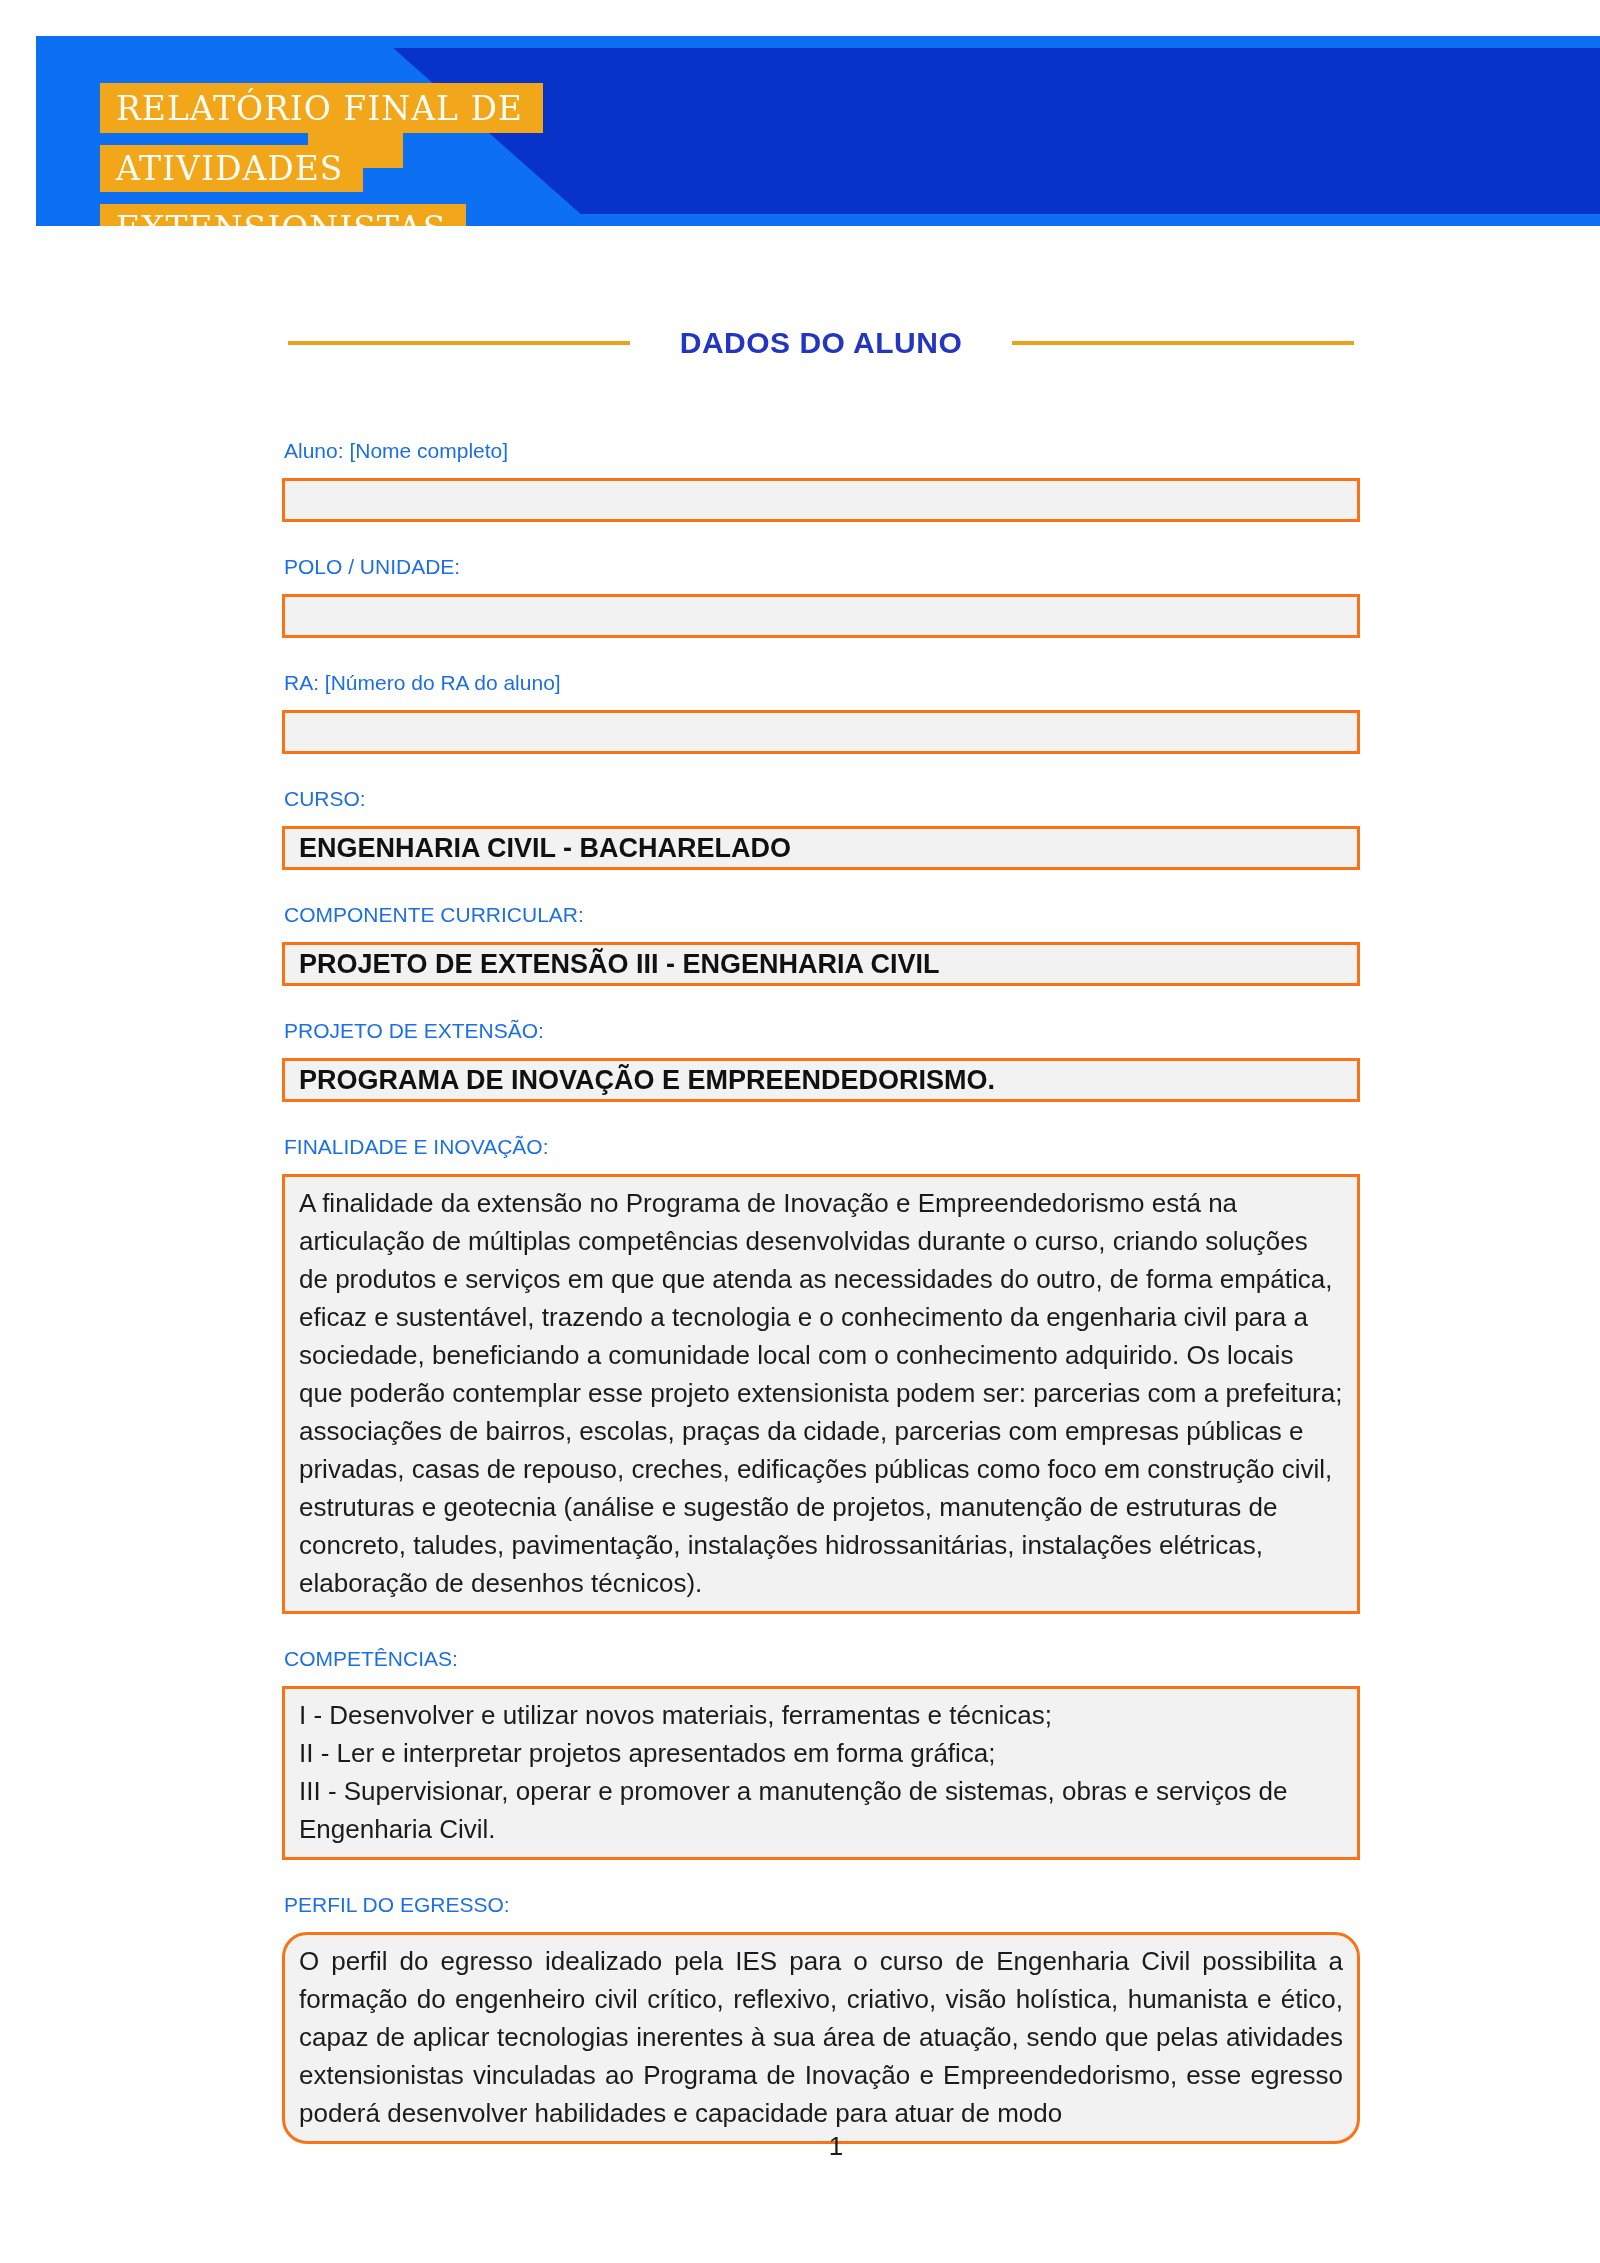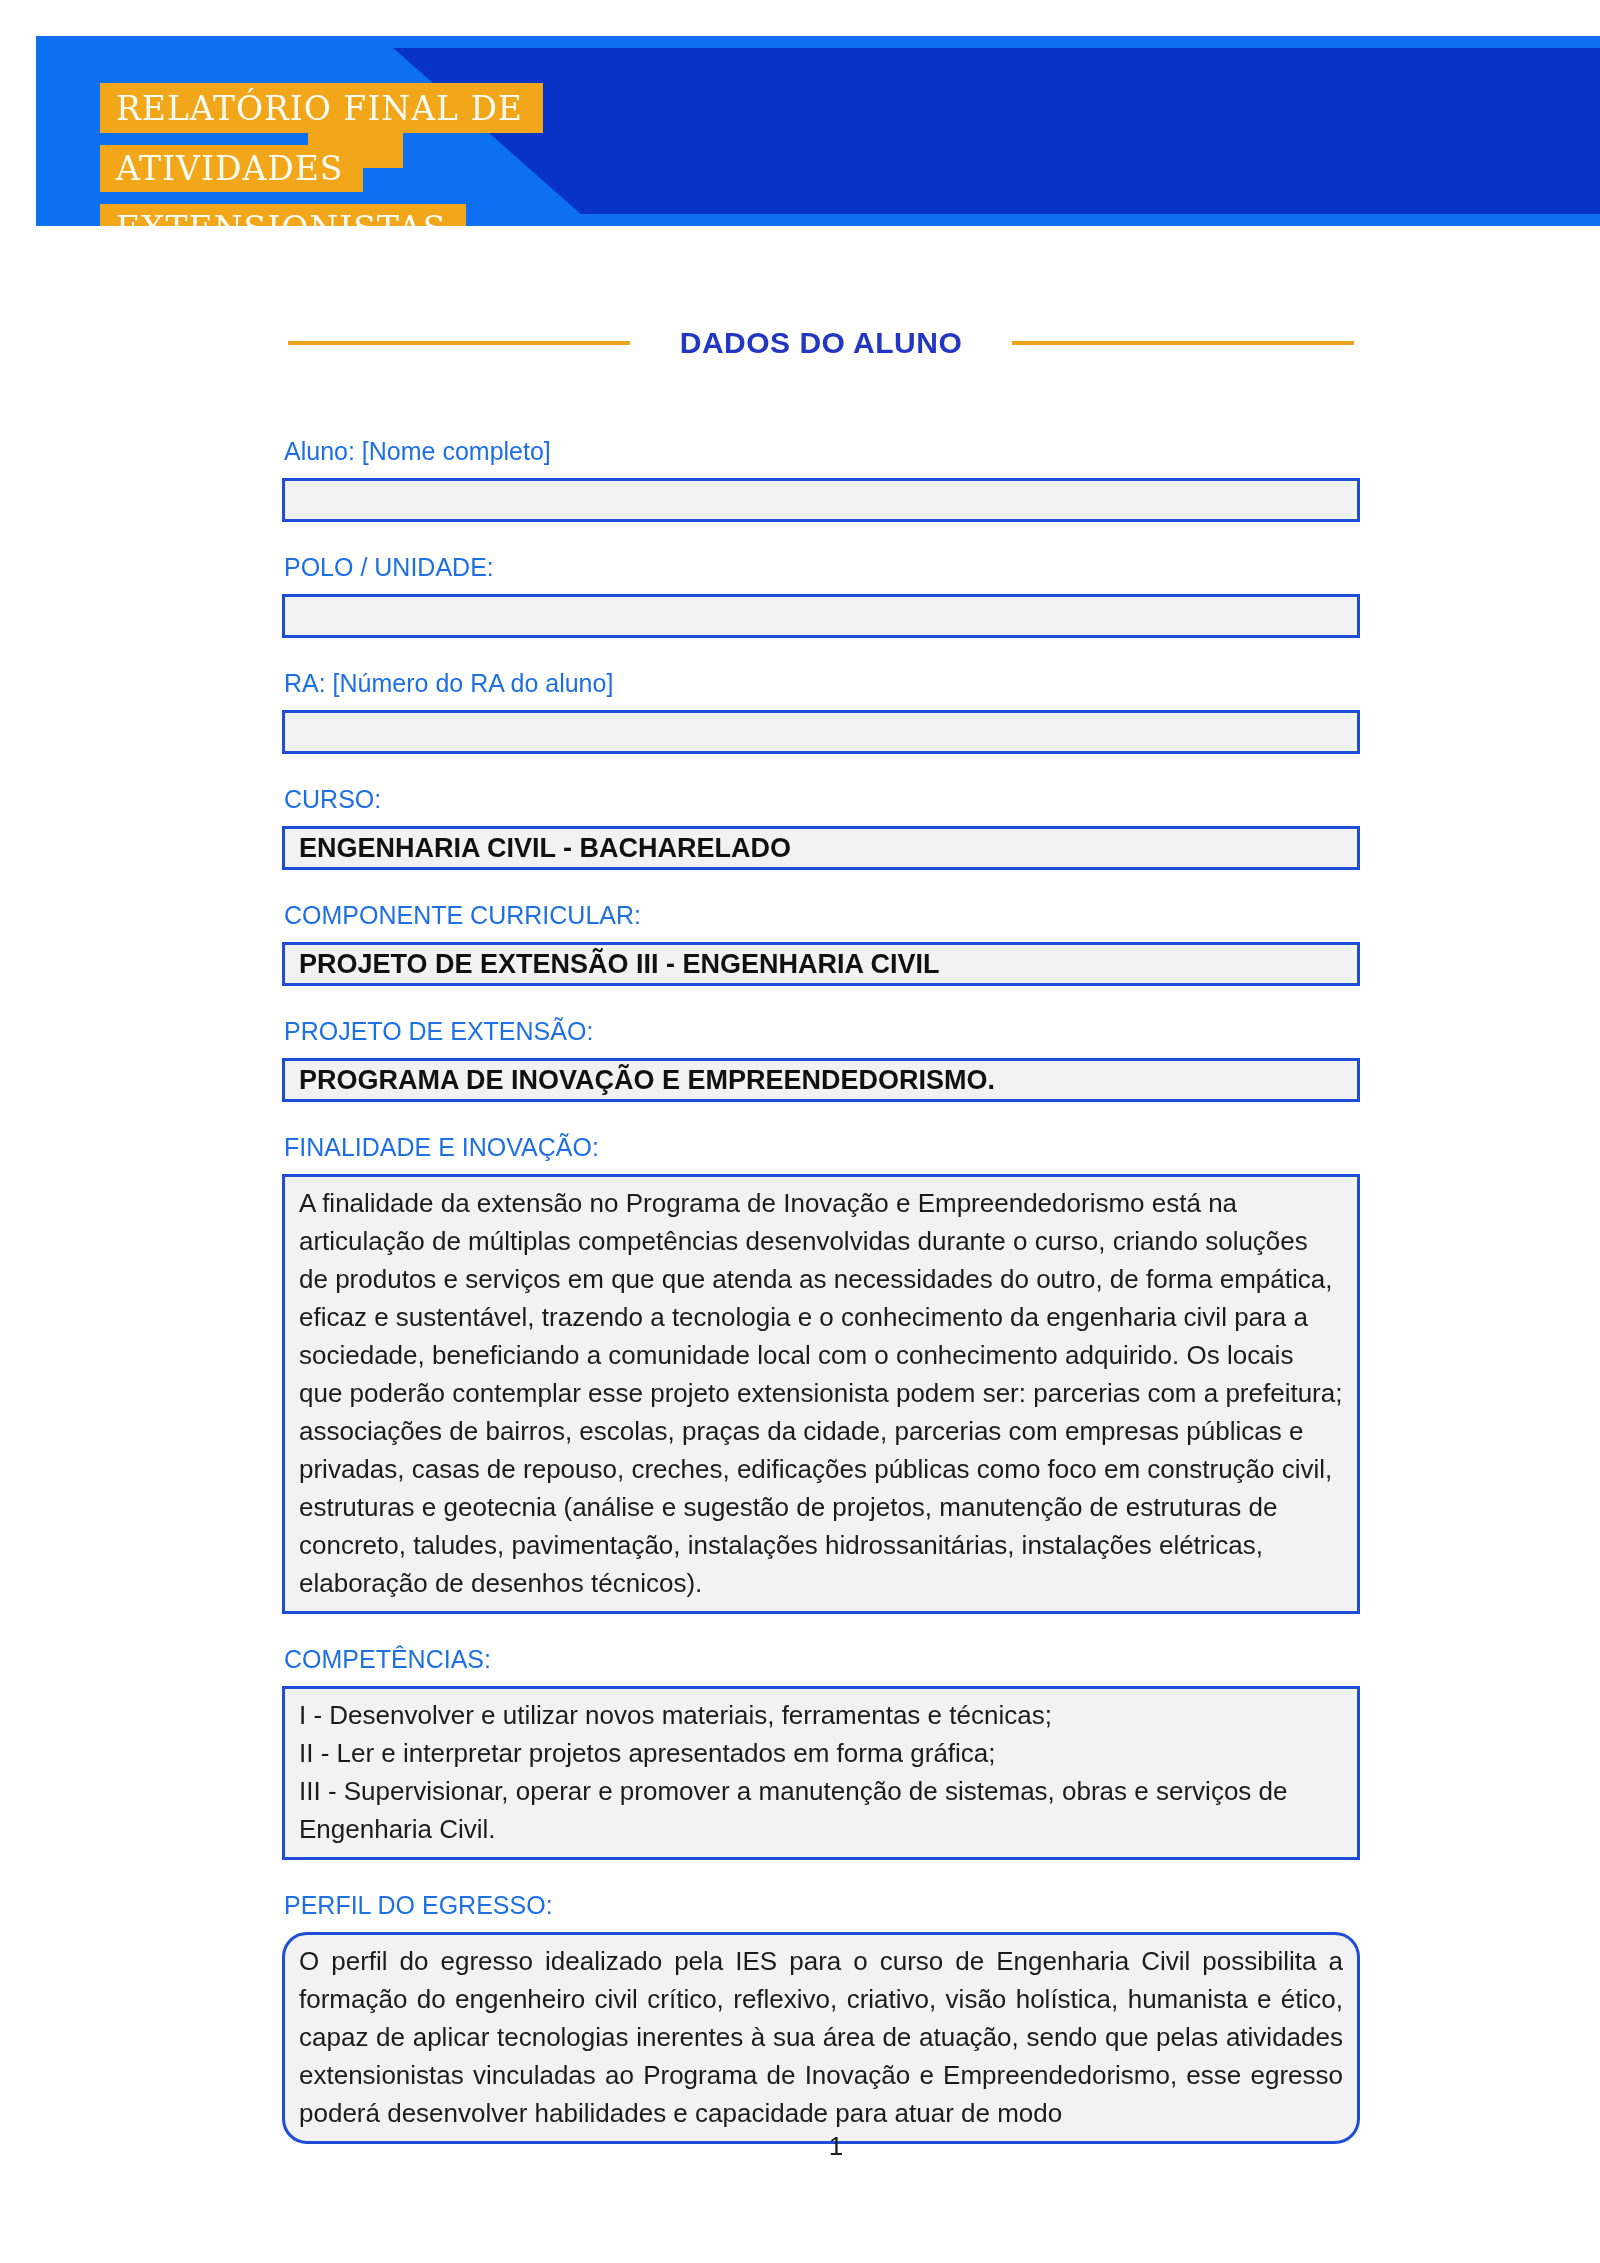--- a/index.html
+++ b/index.html
@@ -69,27 +69,27 @@
     font-size: 30px;
     font-weight: bold;
     letter-spacing: 0.5px;
     white-space: nowrap;
   }
 
   .fields { margin-top: 64px; }
   .field { margin-bottom: 30px; }
   .field-label {
     color: #1d6fe4;
-    font-size: 25px;
+    font-size: 21px;
     line-height: 30px;
     margin: 0 0 9px 14px;
   }
   .field-box {
     background: #f2f2f2;
-    border: 3px solid #1d4ed8;
+    border: 3px solid #f97316;
     min-height: 44px;
     font-size: 26px;
     color: #1b1b1b;
     padding: 3px 14px;
     display: flex;
     align-items: center;
   }
   .field-box.filled { font-weight: bold; color: #111111; font-size: 27px; }
   .field-box.paragraph {
     display: block;

